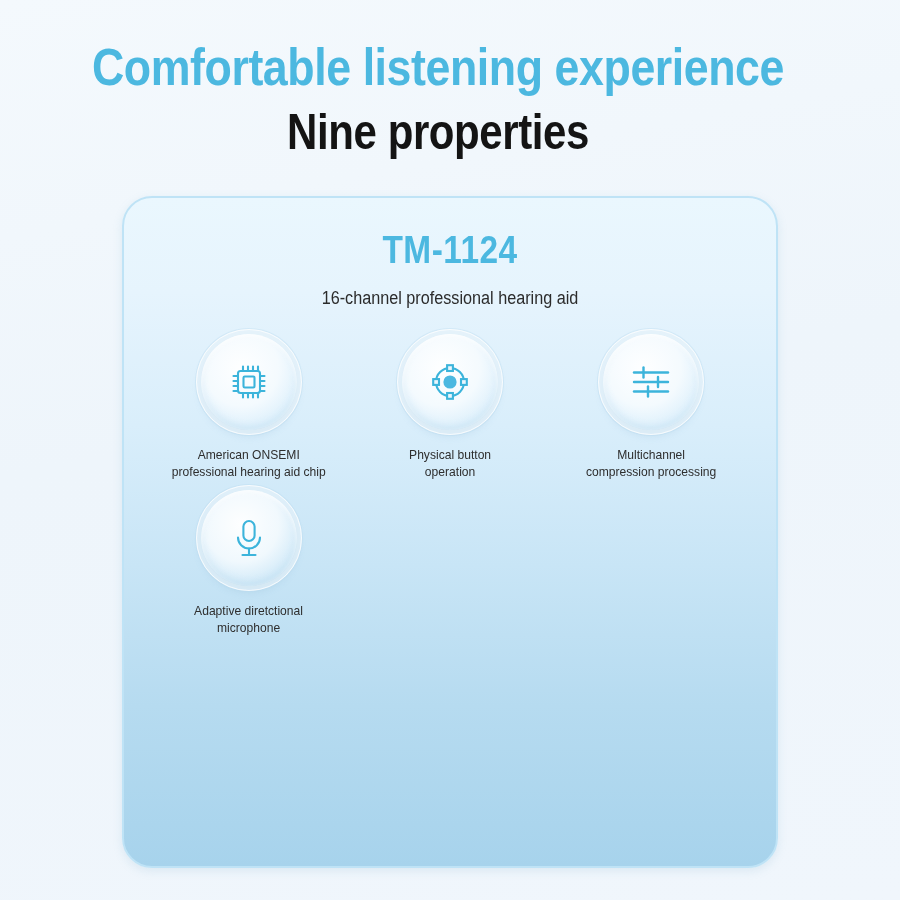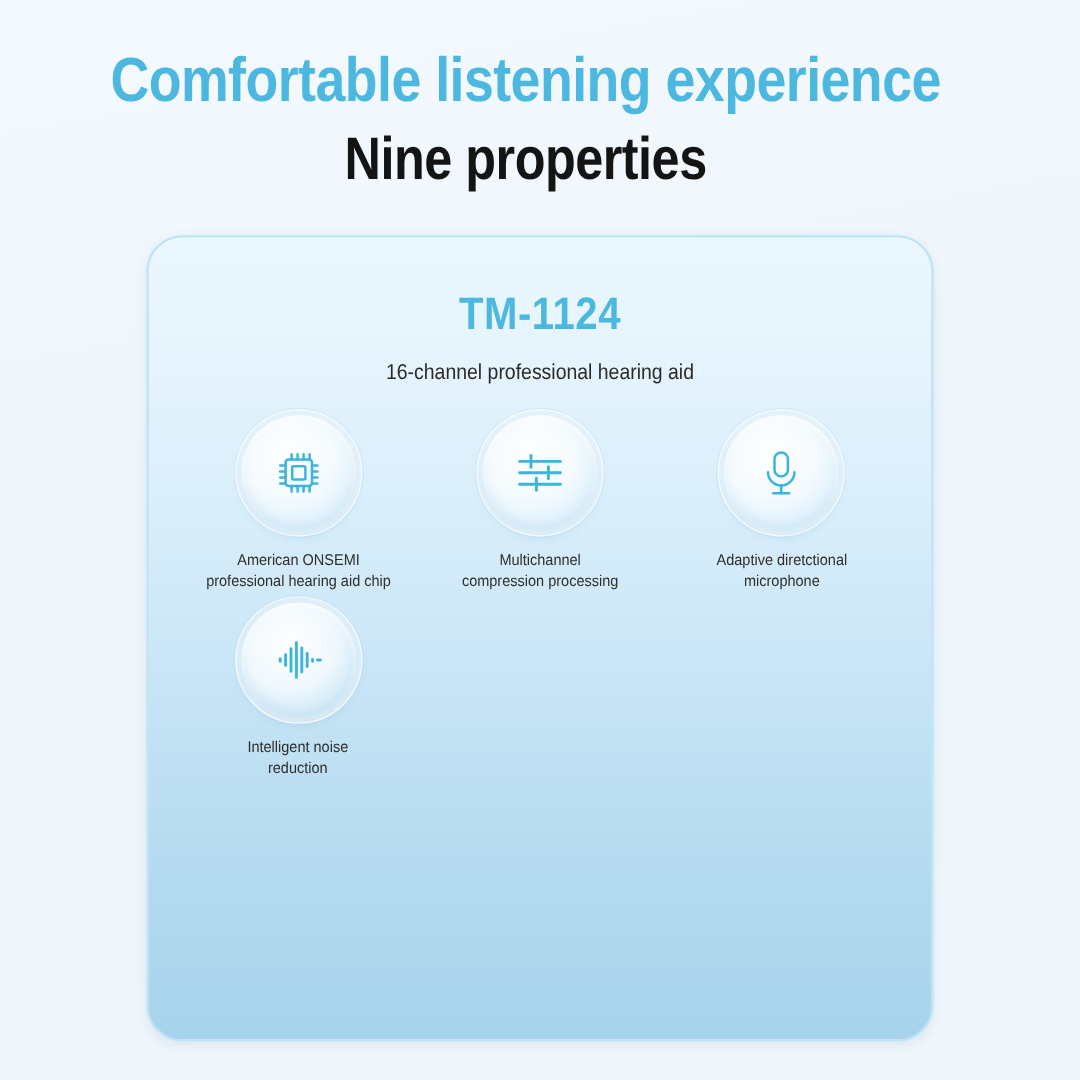--- a/index.html
+++ b/index.html
@@ -69,21 +69,21 @@
     border-radius: 30px;
     border: 2px solid #bfe3f6;
     background: linear-gradient(180deg,
                 #eaf7fe 0%,
                 #e6f4fd 14%,
                 #d9eefb 34%,
                 #c8e5f6 55%,
                 #b6dbf0 76%,
                 #a7d3ec 100%);
     box-shadow: 0 3px 10px rgba(120, 170, 200, 0.18);
-    padding-top: 42px;
+    padding-top: 30px;
     overflow: hidden;
   }
 
   .card-title {
     text-align: center;
     font-family: "Liberation Sans Narrow", "Liberation Sans", sans-serif;
     font-size: 38px;
     line-height: 44px;
     font-weight: bold;
     letter-spacing: 0.5px;
@@ -183,20 +183,34 @@
             <path d="M17 12V7.5M22 12V7.5M27 12V7.5M32 12V7.5"></path>
             <path d="M17 38.5V34M22 38.5V34M27 38.5V34M32 38.5V34"></path>
             <path d="M12 17H7.5M12 22H7.5M12 27H7.5M12 32H7.5"></path>
             <path d="M38.5 17H34M38.5 22H34M38.5 27H34M38.5 32H34"></path>
           </svg>
         </div>
         <div class="feature-label">American ONSEMI
 professional hearing aid chip</div>
       </div>
 
+      <div class="feature">
+        <div class="circle">
+          <svg width="46" height="46" viewBox="0 0 46 46" fill="none" stroke="#3cb4db" stroke-width="2.1">
+            <circle cx="23" cy="23" r="14"></circle>
+            <circle cx="23" cy="23" r="6.6" fill="#4cb8e0" stroke="none"></circle>
+            <rect x="20.1" y="6.2" width="5.8" height="5.8" fill="#eaf6fd"></rect>
+            <rect x="20.1" y="34" width="5.8" height="5.8" fill="#eaf6fd"></rect>
+            <rect x="6.2" y="20.1" width="5.8" height="5.8" fill="#eaf6fd"></rect>
+            <rect x="34" y="20.1" width="5.8" height="5.8" fill="#eaf6fd"></rect>
+          </svg>
+        </div>
+        <div class="feature-label">Physical button
+operation</div>
+      </div>
 
 
 
       <div class="feature">
         <div class="circle">
           <svg width="48" height="44" viewBox="0 0 48 44" fill="none" stroke="#3cb4db" stroke-width="2.4" stroke-linecap="round">
             <path d="M7 12.5h34"></path>
             <path d="M7 22h34"></path>
             <path d="M7 31.5h34"></path>
             <path d="M16.5 7.5v10"></path>
@@ -215,33 +229,17 @@
             <rect x="15.4" y="6" width="11.2" height="20" rx="5.6"></rect>
             <path d="M10 22.5c0 6.1 4.9 11 11 11s11-4.9 11-11"></path>
             <path d="M21 33.5V40"></path>
             <path d="M14.5 40h13"></path>
           </svg>
         </div>
         <div class="feature-label">Adaptive diretctional
 microphone</div>
       </div>
 
-      <div class="feature">
-        <div class="circle">
-          <svg width="48" height="46" viewBox="0 0 48 46" fill="none" stroke="#3cb4db" stroke-width="2.4" stroke-linecap="round">
-            <path d="M8.5 22v2"></path>
-            <path d="M13 18.5v9"></path>
-            <path d="M17.5 13.5v19"></path>
-            <path d="M22 8.5v29"></path>
-            <path d="M26.5 13v20"></path>
-            <path d="M31 17.5v11"></path>
-            <path d="M35.5 22.5v1.5"></path>
-            <path d="M39.5 23h2.5"></path>
-          </svg>
-        </div>
-        <div class="feature-label">Intelligent noise
-reduction</div>
-      </div>
 
 
     </div>
   </div>
 </div>
 
 </body></html>

